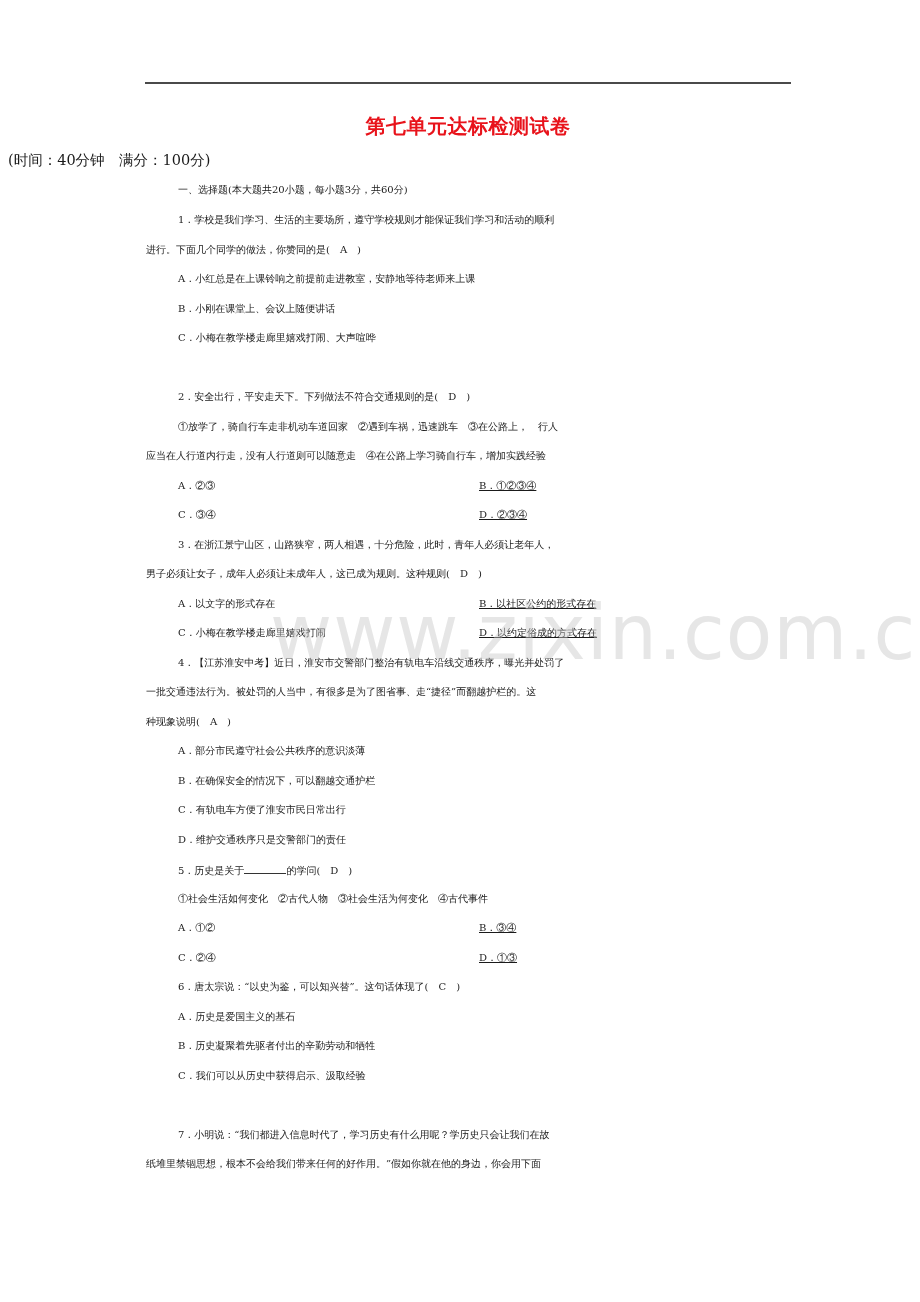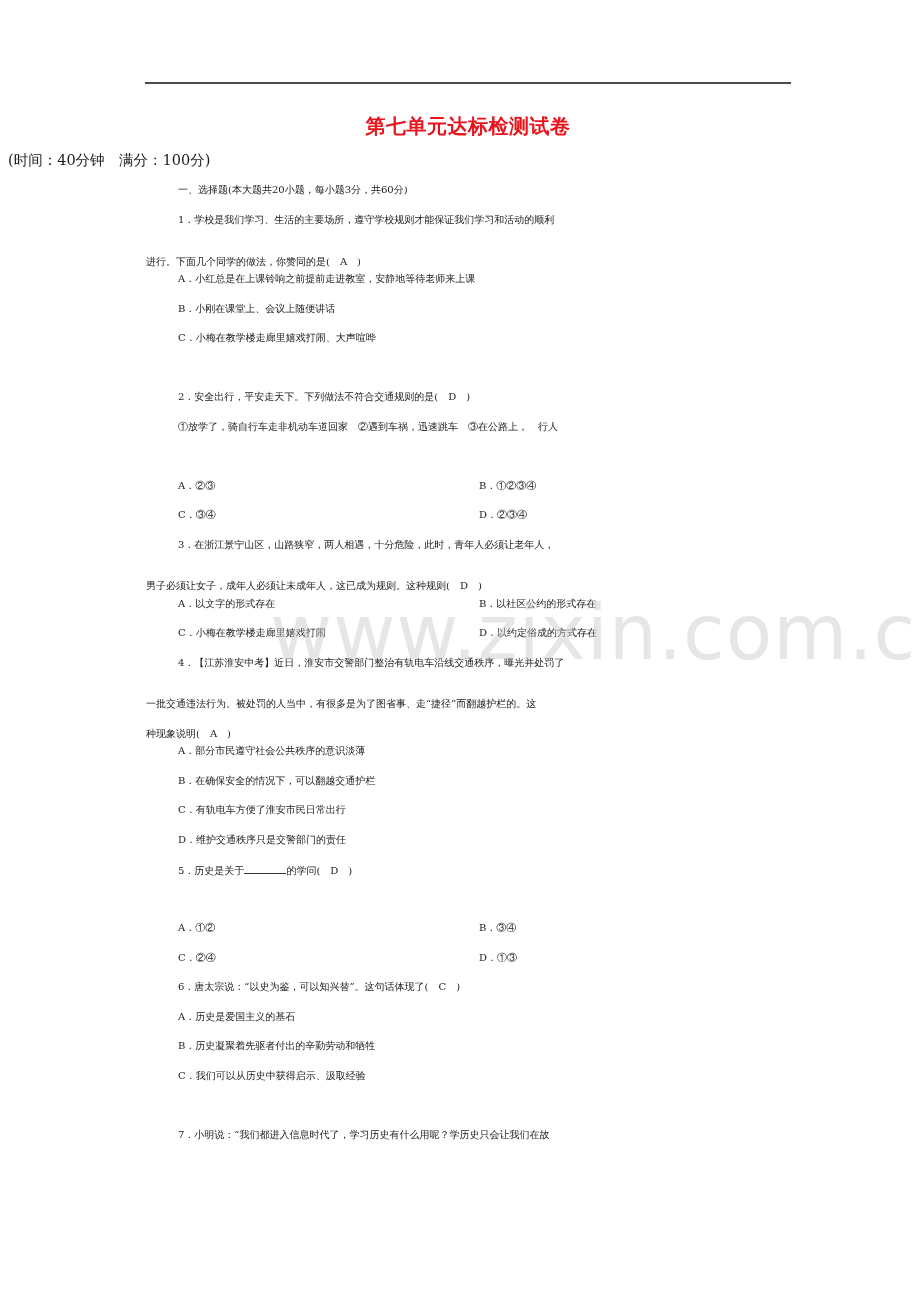--- a/index.html
+++ b/index.html
@@ -5,23 +5,23 @@
   html, body { margin: 0; padding: 0; background: #ffffff; }
   body { width: 920px; height: 1302px; position: relative; overflow: hidden;
          font-family: "DejaVu Serif", "Liberation Serif", serif; color: #1a1a1a; }
   .page { position: absolute; left: 8px; top: 0; width: 920px; height: 916px; }
   .rule { position: absolute; left: 137px; top: 82px; width: 646px; height: 2px; background: #4a4a4a; }
   .title { position: absolute; left: 0; width: 920px; top: 113px; text-align: center;
            font-size: 20px; font-weight: bold; color: #e8131b; letter-spacing: 0.5px;
            font-family: "DejaVu Sans", "Liberation Sans", sans-serif; }
   .subtitle { position: absolute; left: 0; width: 920px; top: 151px; text-align: left; font-size: 14.5px; }
   .line { position: absolute; font-size: 10px; white-space: nowrap; line-height: 20px; }
-  .l0 { left: 138px; margin-top: 12px; }
+  .l0 { left: 138px; }
   .l1 { left: 170px; }
-  .col2 { left: 471px; }
+  .col2 { left: 471px; text-decoration: underline; }
   .blank { display: inline-block; width: 42px; border-bottom: 1px solid #333; height: 14px; vertical-align: baseline; }
   .watermark { position: absolute; left: 262px; top: 588px; font-size: 76px; color: rgba(200,200,200,0.45);
                font-family: "DejaVu Sans", "Liberation Sans", sans-serif; letter-spacing: 1px; pointer-events: none; }
 </style>
 </head>
 <body>
 
 <div class="page">
   <div class="rule"></div>
   <div class="title">第七单元达标检测试卷</div>
@@ -30,20 +30,21 @@
   <div class="line l1" style="top:180px">一、选择题(本大题共20小题，每小题3分，共60分)</div>
 
   <div class="line l1" style="top:210px">1．学校是我们学习、生活的主要场所，遵守学校规则才能保证我们学习和活动的顺利</div>
   <div class="line l0" style="top:240px">进行。下面几个同学的做法，你赞同的是(　A　)</div>
   <div class="line l1" style="top:269px">A．小红总是在上课铃响之前提前走进教室，安静地等待老师来上课</div>
   <div class="line l1" style="top:299px">B．小刚在课堂上、会议上随便讲话</div>
   <div class="line l1" style="top:328px">C．小梅在教学楼走廊里嬉戏打闹、大声喧哗</div>
 
   <div class="line l1" style="top:387px">2．安全出行，平安走天下。下列做法不符合交通规则的是(　D　)</div>
   <div class="line l1" style="top:417px">①放学了，骑自行车走非机动车道回家　②遇到车祸，迅速跳车　③在公路上，　行人</div>
+  <div class="line l0" style="top:446px">应当在人行道内行走，没有人行道则可以随意走　④在公路上学习骑自行车，增加实践经验</div>
   <div class="line l1" style="top:476px">A．②③</div>
   <div class="line col2" style="top:476px">B．①②③④</div>
   <div class="line l1" style="top:505px">C．③④</div>
   <div class="line col2" style="top:505px">D．②③④</div>
 
   <div class="line l1" style="top:535px">3．在浙江景宁山区，山路狭窄，两人相遇，十分危险，此时，青年人必须让老年人，</div>
   <div class="line l0" style="top:564px">男子必须让女子，成年人必须让未成年人，这已成为规则。这种规则(　D　)</div>
   <div class="line l1" style="top:594px">A．以文字的形式存在</div>
   <div class="line col2" style="top:594px">B．以社区公约的形式存在</div>
   <div class="line l1" style="top:623px">C．小梅在教学楼走廊里嬉戏打闹</div>
@@ -53,26 +54,28 @@
   <div class="line l0" style="top:682px">一批交通违法行为。被处罚的人当中，有很多是为了图省事、走“捷径”而翻越护栏的。这</div>
   <div class="line l0" style="top:712px">种现象说明(　A　)</div>
   <div class="line l1" style="top:741px">A．部分市民遵守社会公共秩序的意识淡薄</div>
   <div class="line l1" style="top:800px">C．有轨电车方便了淮安市民日常出行</div>
   <div class="line l1" style="top:771px">B．在确保安全的情况下，可以翻越交通护栏</div>
   <div class="line l1" style="top:830px">D．维护交通秩序只是交警部门的责任</div>
 
   <div class="line l1" style="top:859px">
     <span>5．历史是关于</span><span class="blank"></span><span>的学问(　D　)</span>
   </div>
+  <div class="line l1" style="top:889px">①社会生活如何变化　②古代人物　③社会生活为何变化　④古代事件</div>
   <div class="line l1" style="top:918px">A．①②</div>
   <div class="line col2" style="top:918px">B．③④</div>
   <div class="line l1" style="top:948px">C．②④</div>
   <div class="line col2" style="top:948px">D．①③</div>
 
   <div class="line l1" style="top:977px">6．唐太宗说：“以史为鉴，可以知兴替”。这句话体现了(　C　)</div>
   <div class="line l1" style="top:1007px">A．历史是爱国主义的基石</div>
   <div class="line l1" style="top:1036px">B．历史凝聚着先驱者付出的辛勤劳动和牺牲</div>
   <div class="line l1" style="top:1066px">C．我们可以从历史中获得启示、汲取经验</div>
 
   <div class="line l1" style="top:1125px">7．小明说：“我们都进入信息时代了，学习历史有什么用呢？学历史只会让我们在故</div>
+  <div class="line l0" style="top:1154px">纸堆里禁锢思想，根本不会给我们带来任何的好作用。”假如你就在他的身边，你会用下面</div>
 
   <div class="watermark">www.zixin.com.cn</div>
 </div>
 
 </body></html>

